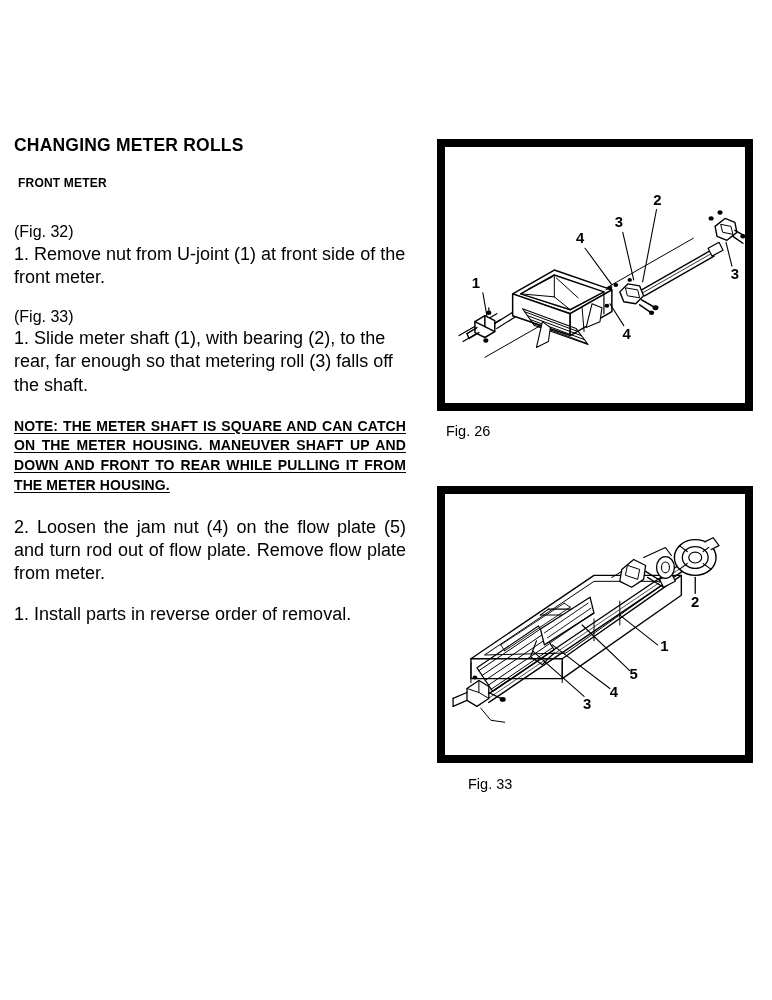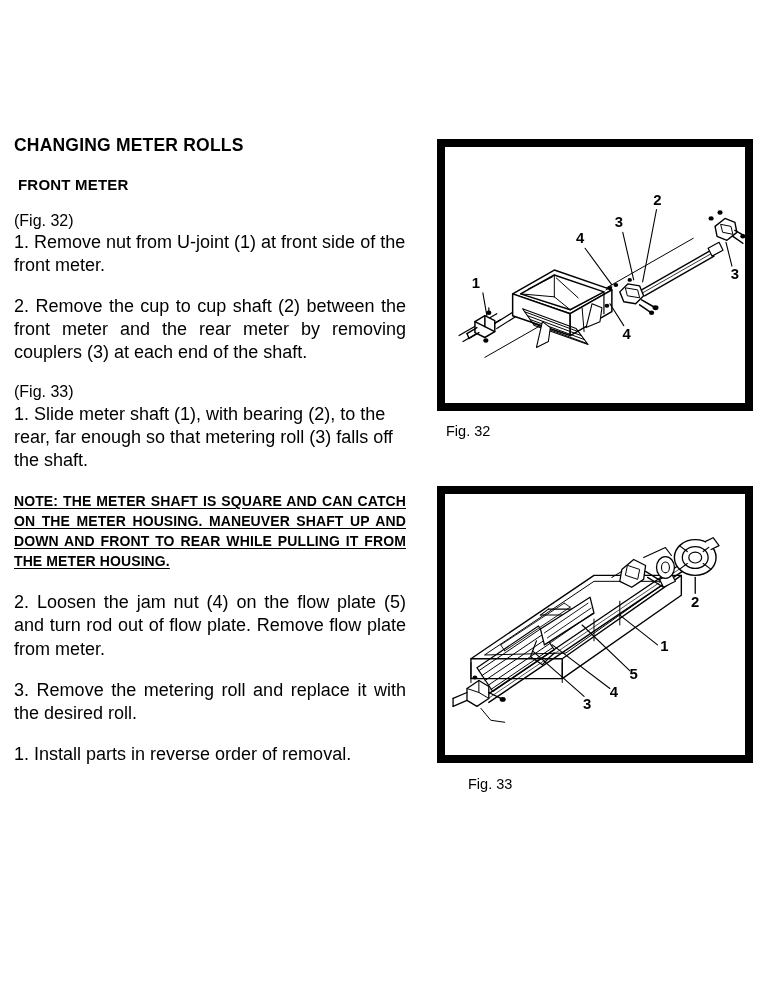--- a/index.html
+++ b/index.html
@@ -27,24 +27,24 @@
     width: 392px;
   }
   .doc-title {
     font-size: 17.5px;
     font-weight: bold;
     letter-spacing: 0.2px;
     margin: 0 0 22px 0;
     line-height: 1.1;
   }
   .section-title {
-    font-size: 15px;
+    font-size: 12px;
     font-weight: bold;
     letter-spacing: 0.2px;
-    margin: 0 0 17px 4px;
+    margin: 0 0 32px 4px;
     line-height: 1.1;
   }
   .fig-ref {
     font-size: 16px;
     line-height: 1.28;
     margin: 0;
   }
   .para {
     font-size: 18px;
     line-height: 1.28;
@@ -119,32 +119,30 @@
   <div class="text-col">
 
     <h1 class="doc-title">CHANGING METER ROLLS</h1>
 
     <h2 class="section-title">FRONT METER</h2>
 
     <p class="fig-ref">(Fig. 32)</p>
 
     <p class="para nojust">1.  Remove nut from U-joint (1) at front side of the front meter.</p>
 
-    <p class="para">2.  Remove the cup to cup shaft (2) between the front meter and the rear meter by removing couplers (3) at each end  of the shaft.</p>
 
 
     <p class="fig-ref">(Fig. 33)</p>
 
     <p class="para nojust">1.  Slide meter shaft (1), with bearing (2), to the rear, far enough so that metering roll (3) falls off the shaft.</p>
 
     <p class="note">NOTE:  THE METER SHAFT IS SQUARE AND CAN CATCH ON THE METER HOUSING.  MANEUVER SHAFT UP AND DOWN AND FRONT TO REAR WHILE PULLING IT FROM THE METER HOUSING.</p>
 
     <p class="para">2.  Loosen the jam nut (4) on the flow plate (5) and turn rod out of flow plate.  Remove flow plate from meter.</p>
 
-    <p class="para">3.  Remove the metering roll and replace it with the desired roll.</p>
 
     <p class="para nojust">1.  Install parts in reverse order of removal.</p>
   </div>
 
   <div class="fig-box" id="fig32-box">
     <div class="fig-inner">
       <svg class="fig-svg" viewBox="0 0 302 258" preserveAspectRatio="xMidYMid meet">
         <g fill="none" stroke="#000" stroke-width="1.5" stroke-linejoin="round" stroke-linecap="round">
 
           <line x1="40" y1="212" x2="250" y2="92" stroke-width="1"></line>
@@ -244,21 +242,21 @@
         <text class="lbl" x="31" y="142" text-anchor="middle">1</text>
         <text class="lbl" x="214" y="58" text-anchor="middle">2</text>
         <text class="lbl" x="175" y="81" text-anchor="middle">3</text>
         <text class="lbl" x="292" y="133" text-anchor="middle">3</text>
         <text class="lbl" x="136" y="97" text-anchor="middle">4</text>
         <text class="lbl" x="183" y="193" text-anchor="middle">4</text>
       </svg>
     </div>
   </div>
 
-  <div class="fig-caption" id="fig32-cap">Fig. 32</div>
+  <div class="fig-caption" id="fig32-cap">Fig. 26</div>
 
   <div class="fig-box" id="fig33-box">
     <div class="fig-inner">
       <svg class="fig-svg" viewBox="0 0 302 263" preserveAspectRatio="xMidYMid meet">
         <g fill="none" stroke="#000" stroke-width="1.5" stroke-linejoin="round" stroke-linecap="round">
 
           <g>
 
             <path d="M26 166 L150 82 L238 82 L118 166 Z" fill="#fff" stroke-width="1.4"></path>
 

